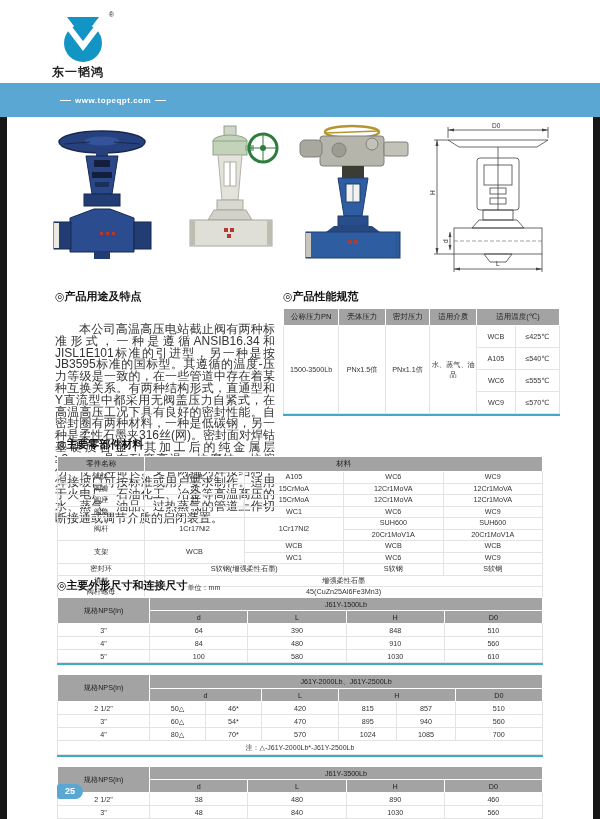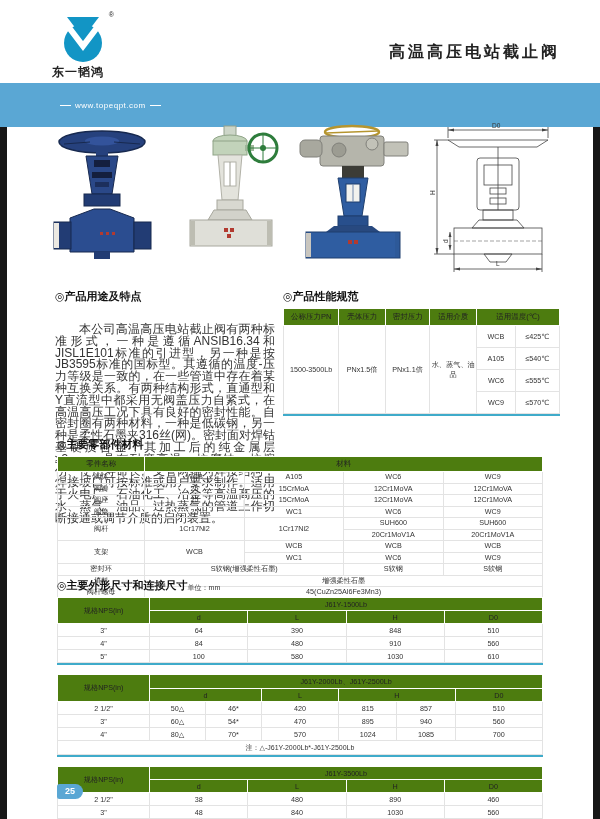--- a/index.html
+++ b/index.html
@@ -11,21 +11,21 @@
   }
   .edge { position: absolute; top: 112px; bottom: 0; width: 7px; background: #171717; }
   .edge.left { left: 0; } .edge.right { right: 0; }
 
   
   .logo { position: absolute; left: 52px; top: 13px; width: 64px; }
   .logo-mark { position: relative; width: 48px; height: 50px; margin: 0 auto; }
   .logo-reg { position: absolute; right: -6px; top: -2px; font-size: 7px; color:#222; }
   .logo-text { font-size: 12px; font-weight: bold; letter-spacing: 1px; margin-top: 1px; white-space: nowrap; }
   .page-title { position: absolute; right: 40px; top: 42px; font-size: 16px; font-weight: bold; letter-spacing: 3px; white-space: nowrap; }
-  .banner { position: absolute; left: 0; top: 83px; width: 600px; height: 44px; background: #5aa7d4; display: flex; align-items: center; padding-left: 56px; }
+  .banner { position: absolute; left: 0; top: 83px; width: 600px; height: 34px; background: #5aa7d4; display: flex; align-items: center; padding-left: 56px; font-weight: bold; }
   .banner-rule { width: 11px; height: 1px; background: #fff; margin: 0 4px; }
   .banner-text { color: #fff; font-size: 8px; letter-spacing: .5px; }
 
   
   .products { position: absolute; left: 42px; top: 120px; width: 528px; height: 164px; }
   .products figure { position: absolute; }
   .fig-v1 { left: 8px;  top: 2px; }
   .fig-v2 { left: 142px; top: 2px; }
   .fig-v3 { left: 252px; top: 0; }
   .fig-dr { left: 382px; top: 0; }
@@ -38,21 +38,21 @@
   .performance { position: absolute; left: 283px; top: 289px; width: 277px; }
 
   .materials { position: absolute; left: 57px; top: 437px; width: 486px; }
 
   .dimensions { position: absolute; left: 57px; top: 578px; width: 486px; }
   .dim-head { display: flex; justify-content: flex-start; align-items: flex-end; }
   .unit { font-size: 7px; color: #333; }
 
   .tbl-wrap { border-bottom: 2px solid #3fabca; margin-top: 4px; }
   table { width: 100%; border-collapse: collapse; table-layout: fixed; }
-  th { background: #4d7c0f; font-weight: normal; font-size: 7.5px; color: #222; padding: 3px 1px; border: 1px solid #fff; }
+  th { background: #a3a3a3; font-weight: normal; font-size: 7.5px; color: #222; padding: 3px 1px; border: 1px solid #fff; }
   td { font-size: 7.2px; color: #333; text-align: center; padding: 2px 1px; border: 1px solid #e3e3e3; }
   .perf td { padding: 6px 1px; }
   .mat th { padding: 2px 16px; }
   .mat td { padding: 1px; line-height: 8.5px; }
   .dim th { padding: 1.5px 1px; font-size: 7.2px; }
   .dim td { padding: 1.5px 1px; }
   .note-cell { font-size: 7px; color: #333; }
 
   .page-badge { position: absolute; left: 57px; top: 784px; width: 26px; height: 15px;
     background: #5aa7d4; color: #fff; font-size: 9px; font-weight: bold;
@@ -71,21 +71,20 @@
     <div class="logo-mark">
       <svg width="48" height="50" viewBox="0 0 48 50">
         <circle cx="23" cy="30" r="19" fill="#1295c5"></circle>
         <path d="M4,8 L23,33 L42,8" stroke="#fff" stroke-width="6" fill="none"></path>
         <polygon points="7,4 39,4 23,25" fill="#1295c5"></polygon>
       </svg>
       <span class="logo-reg">®</span>
     </div>
     <div class="logo-text">东一韬鸿</div>
   </div>
-  <div class="page-title">高温高压电站截止阀</div>
 
   <div class="banner">
     <span class="banner-rule"></span>
     <span class="banner-text">www.topeqpt.com</span>
     <span class="banner-rule"></span>
   </div>
 
   <div class="products">
     <figure class="fig-v1">
       <svg width="105" height="160" viewBox="0 0 105 160">

